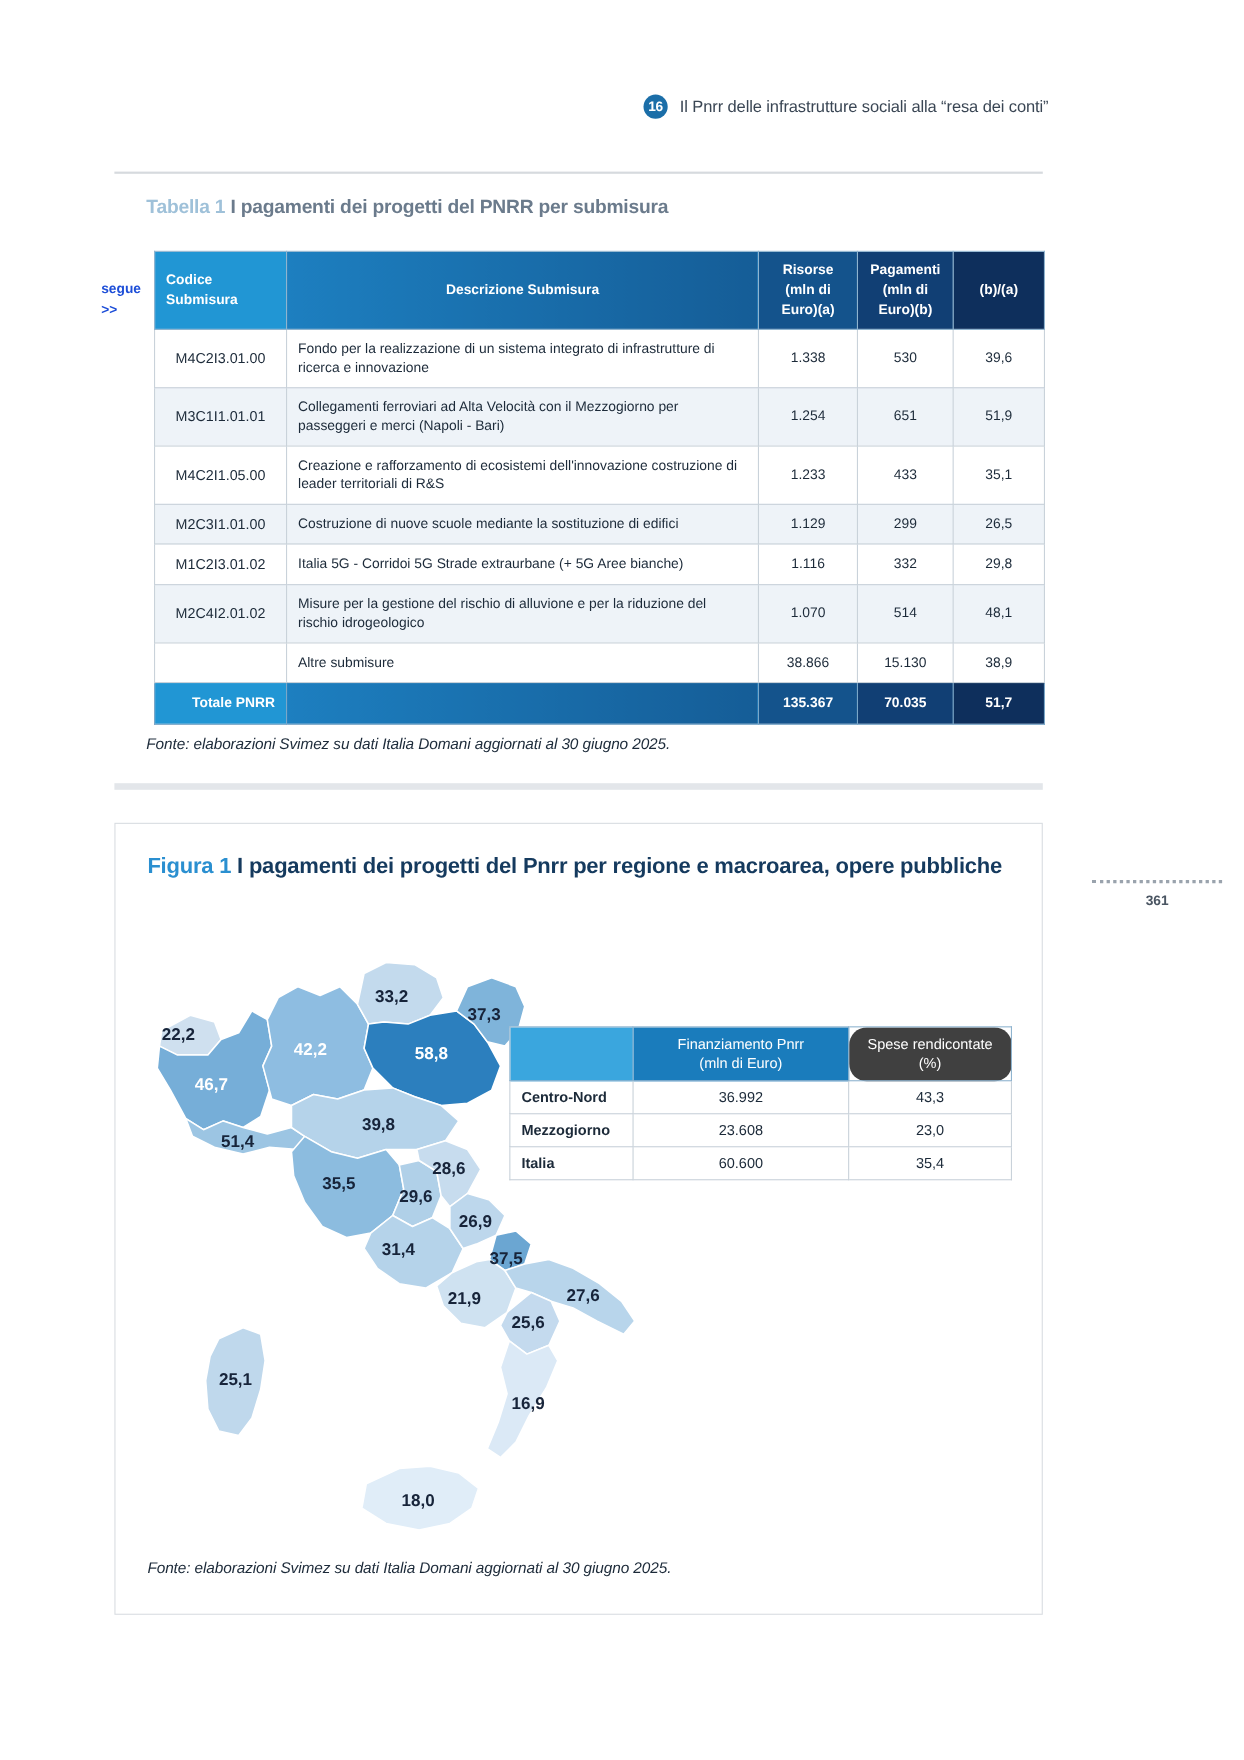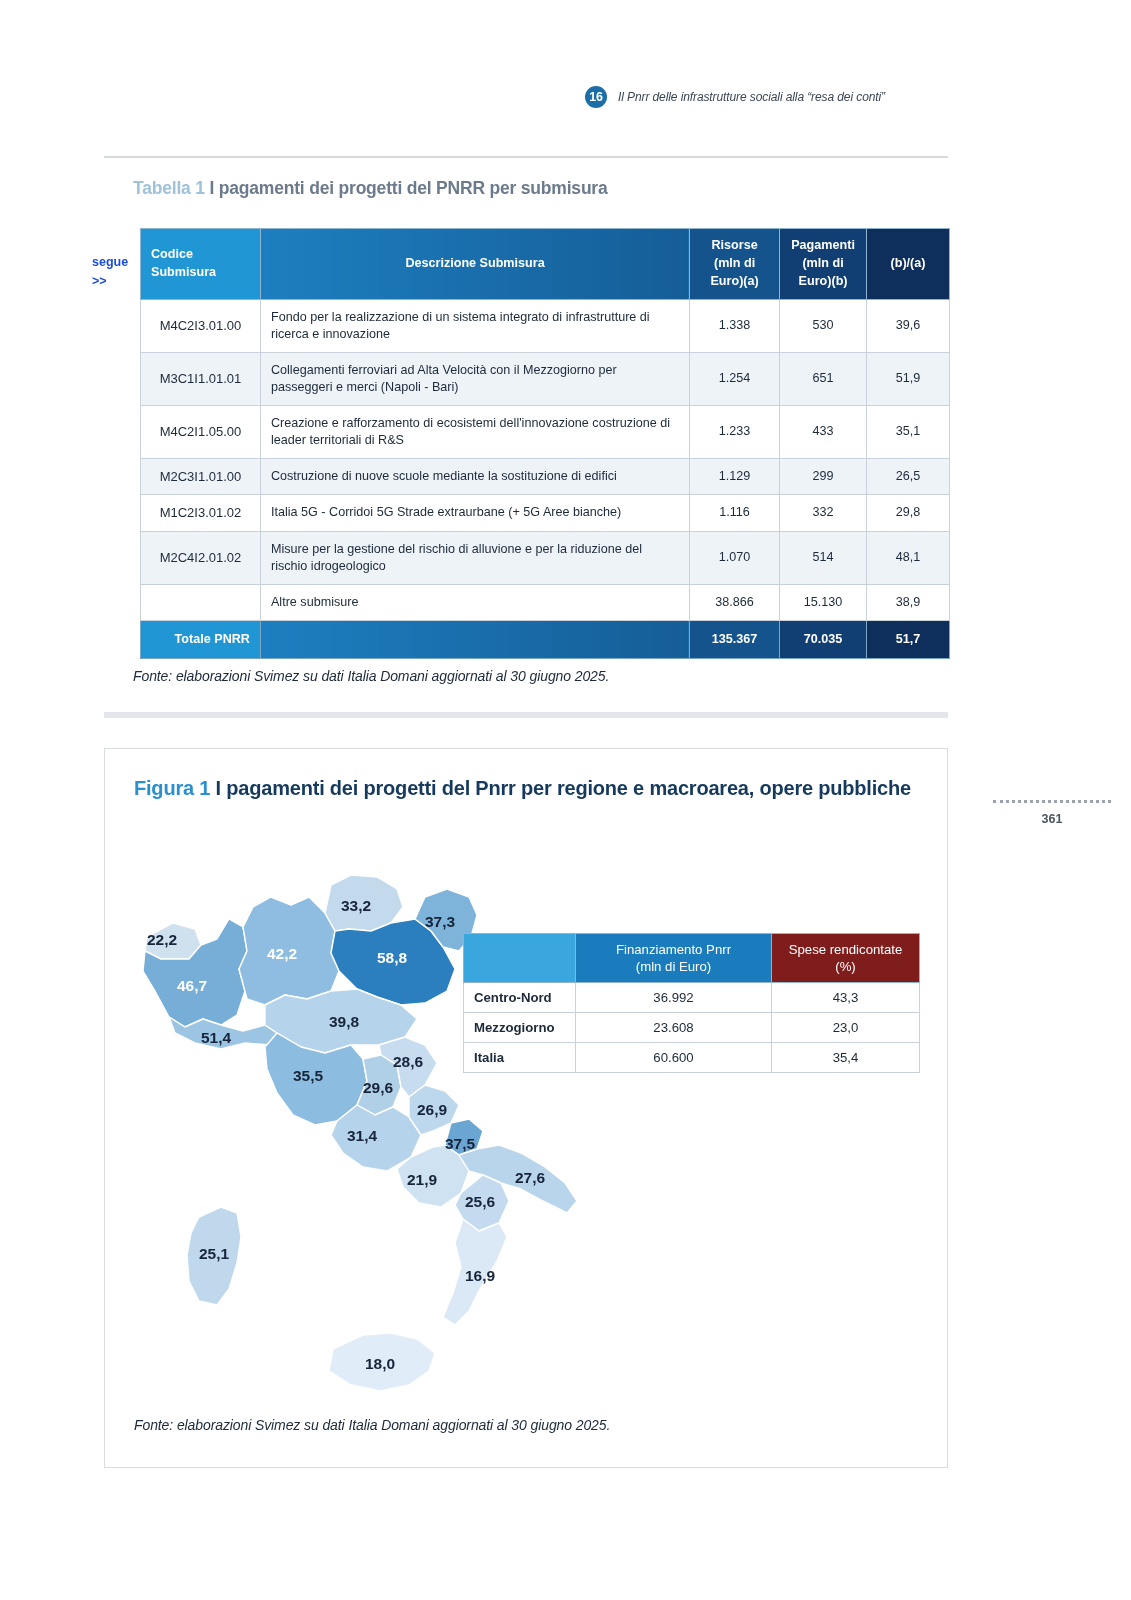--- a/index.html
+++ b/index.html
@@ -17,21 +17,21 @@
     position: absolute; left: 585px; top: 86px;
     display: flex; align-items: center; gap: 11px;
   }
   .chap-badge {
     width: 22px; height: 22px; border-radius: 50%;
     background: #1b6ea8; color: #fff;
     font-size: 12.5px; font-weight: bold;
     display: flex; align-items: center; justify-content: center;
     letter-spacing: -0.3px;
   }
-  .runhead-title { font-size: 12px; color: #3a4654; letter-spacing: -0.1px; font-style: italic; }
+  .runhead-title { font-size: 15px; color: #3a4654; letter-spacing: -0.1px; }
 
   
   .top-rule {
     position: absolute; left: 104px; top: 156px;
     width: 844px; height: 2px; background: #d6dade;
   }
 
   
   .tab-title {
     position: absolute; left: 133px; top: 178px;
@@ -113,21 +113,21 @@
 
   
   .t2 {
     position: absolute; left: 358px; top: 184px;
     border-collapse: collapse; font-size: 13.2px; background: #fff;
   }
   .t2 th, .t2 td { border: 1px solid #c9d2da; }
   .t2 thead th { color: #fff; font-weight: normal; padding: 7px 10px; line-height: 1.3; border-color: #8fb4cf; }
   .t2 .h-blank { background: #3aa6de; width: 112px; }
   .t2 .h-fin   { background: #1a7cbc; width: 196px; text-align: center; }
-  .t2 .h-spe   { background: #7f1d1d; width: 148px; text-align: center; }
+  .t2 .h-spe   { background: #404040; width: 148px; text-align: center; border-radius: 16px; }
   .t2 tbody td { padding: 7px 10px; color: #1c2a39; }
   .t2 td.area { font-weight: bold; text-align: left; }
   .t2 td.val  { text-align: center; }
 
   
   .pg-rule {
     position: absolute; left: 993px; top: 800px; width: 118px; height: 0;
     border-top: 3px dotted #9aa3ad;
   }
   .pg-num {

